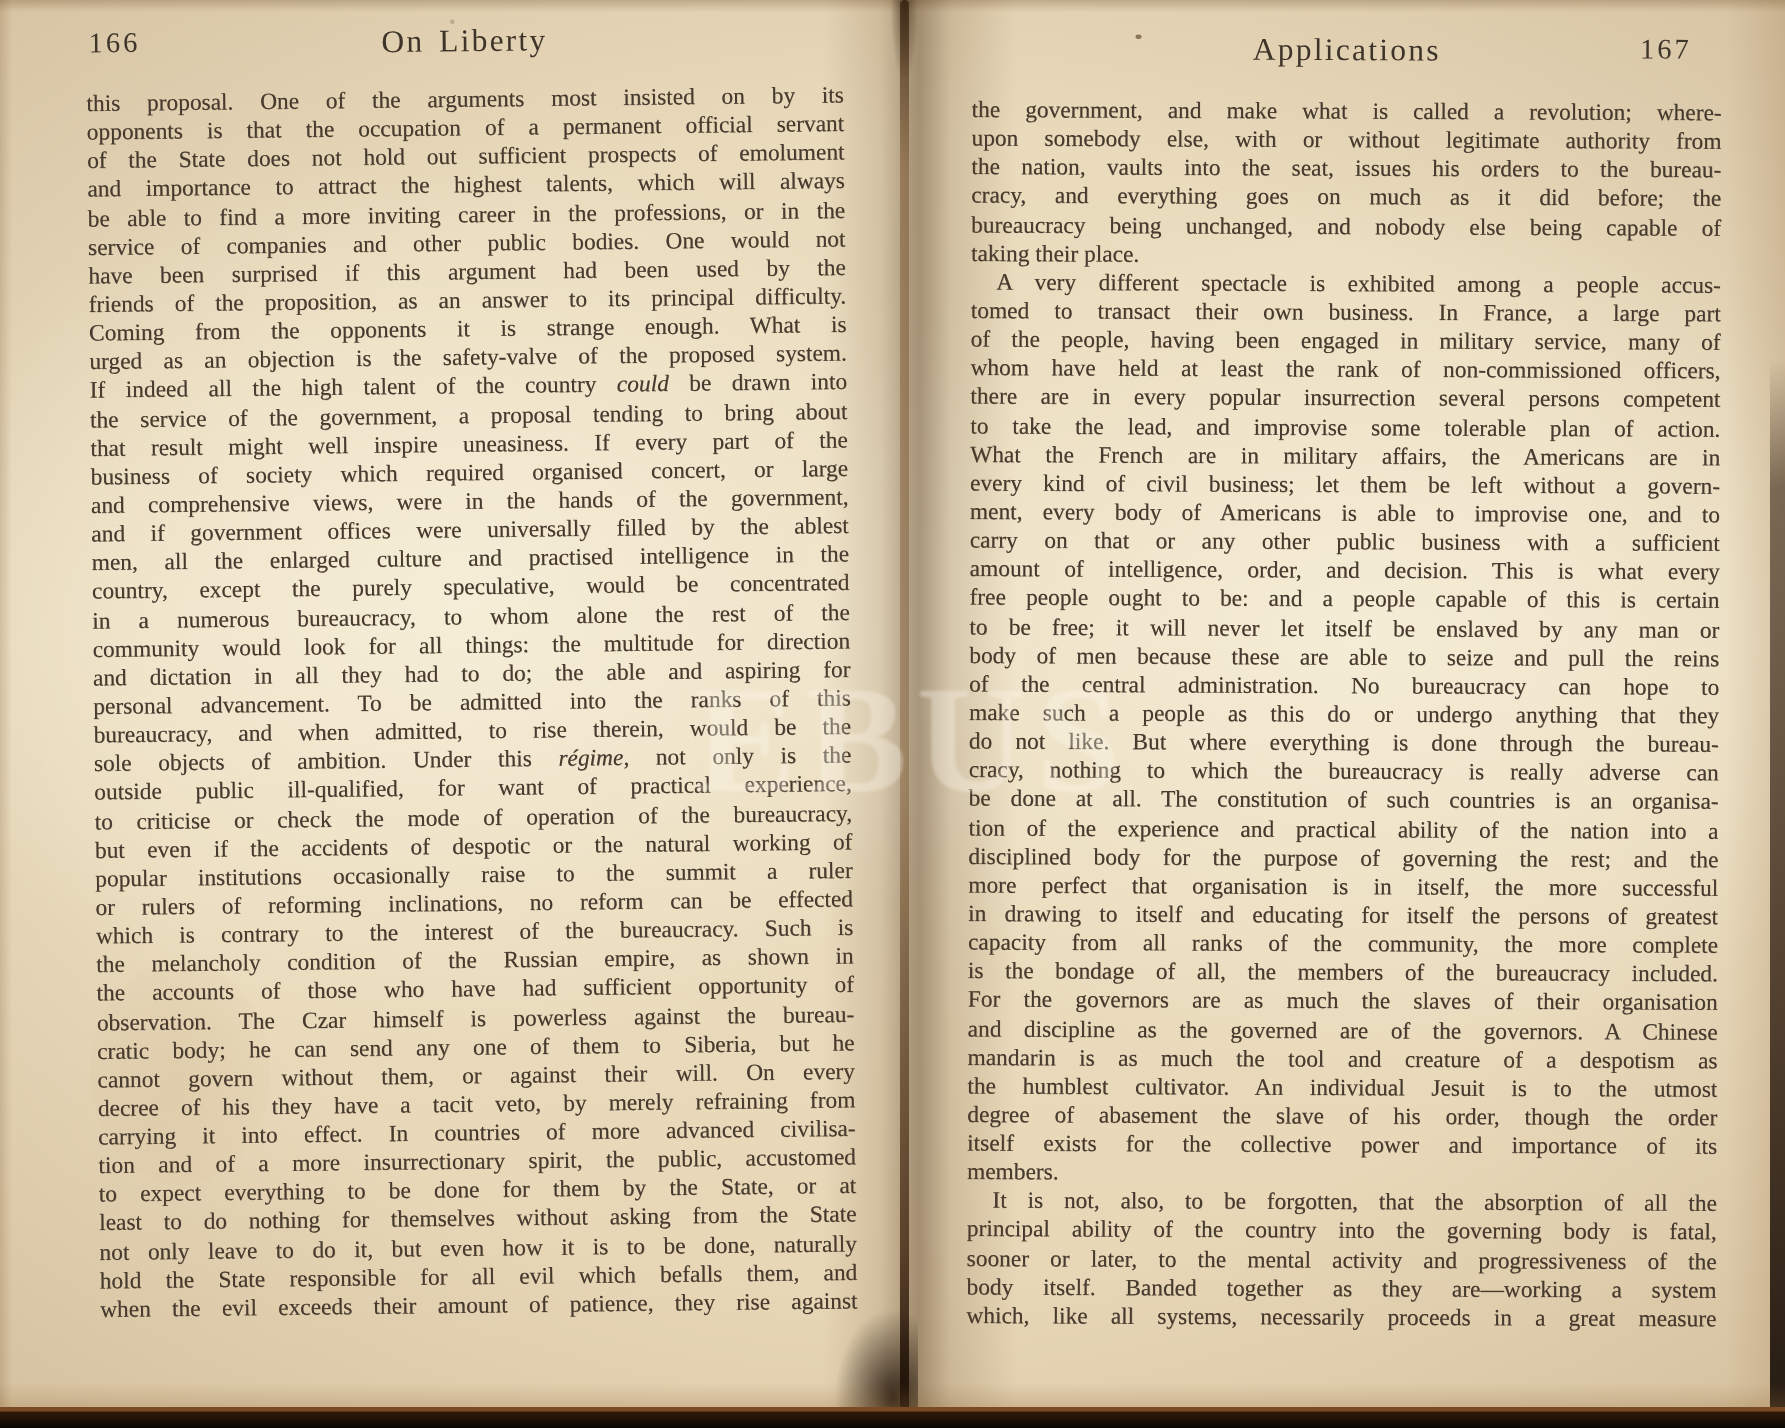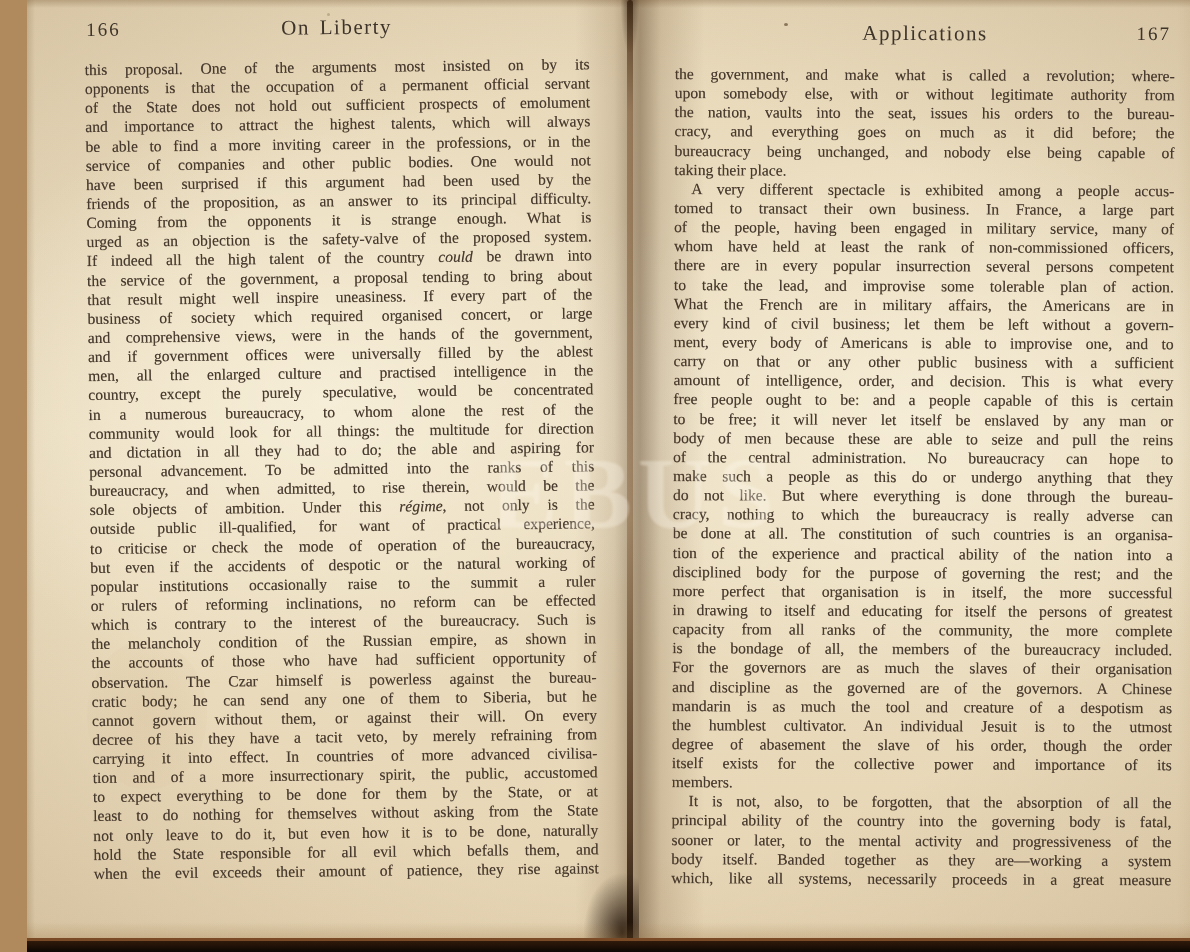--- a/index.html
+++ b/index.html
@@ -10,21 +10,20 @@
     font-family: "Liberation Serif", "DejaVu Serif", serif;
     position: relative;
   }
   .book {
     position: absolute; inset: 0;
     background:
       radial-gradient(ellipse 560px 430px at 26% 42%, rgba(255,250,234,0.55), rgba(255,250,234,0) 70%),
       radial-gradient(ellipse 560px 430px at 76% 44%, rgba(255,250,234,0.50), rgba(255,250,234,0) 70%),
       radial-gradient(ellipse 900px 700px at 50% 50%, rgba(0,0,0,0) 55%, rgba(120,85,45,0.18) 100%),
       linear-gradient(180deg, #e8d9ba 0%, #ecdfc2 45%, #e6d5b4 100%);
-    margin-left: 27px;
   }
   
   .top-edge { position:absolute; left:0; top:0; width:100%; height:8px;
     background: linear-gradient(180deg, rgba(110,78,40,0.30), rgba(110,78,40,0)); }
   .left-edge { position:absolute; left:0; top:0; width:8px; height:100%;
     background: linear-gradient(90deg, rgba(120,85,45,0.22), rgba(120,85,45,0)); }
 
   
   .gutter-shadow { position:absolute; left:548px; top:0; width:130px; height:945px;
     background: linear-gradient(90deg, rgba(94,62,30,0) 0%, rgba(94,62,30,0.16) 30%,
@@ -56,21 +55,21 @@
   .page-content { position: absolute; color: #473a2e; }
   #left-page-content  { left:57px;  top:16px; width:505px; transform: rotate(-0.65deg); transform-origin: left top; }
   #right-page-content { left:648px; top:18px; width:500px; transform: rotate(0.25deg);  transform-origin: left top; }
 
   .head-row { position: relative; height: 44px; color:#3e342a; }
   #right-page-content .head-row { height: 46px; }
   .running-head { position:absolute; left:0; width:100%; text-align:center; top:2px;
     font-size:21px; letter-spacing:1.5px; word-spacing:3px; }
   .page-num { position:absolute; top:3px; font-size:19px; letter-spacing:2px; }
   .page-num.left-pos  { left:2px; }
-  .page-num.right-pos { right:4px; }
+  .page-num.right-pos { right:20px; }
 
   .line {
     height: 19.15px; line-height: 19.15px;
     font-size: 15.6px;
     text-align: justify; text-align-last: justify;
     white-space: nowrap; overflow: visible;
     text-shadow: 0.2px 0.2px 0.3px rgba(70,55,40,0.55);
   }
   .line.endline { text-align-last: left; }
   .line.indent { text-indent: 17px; }

